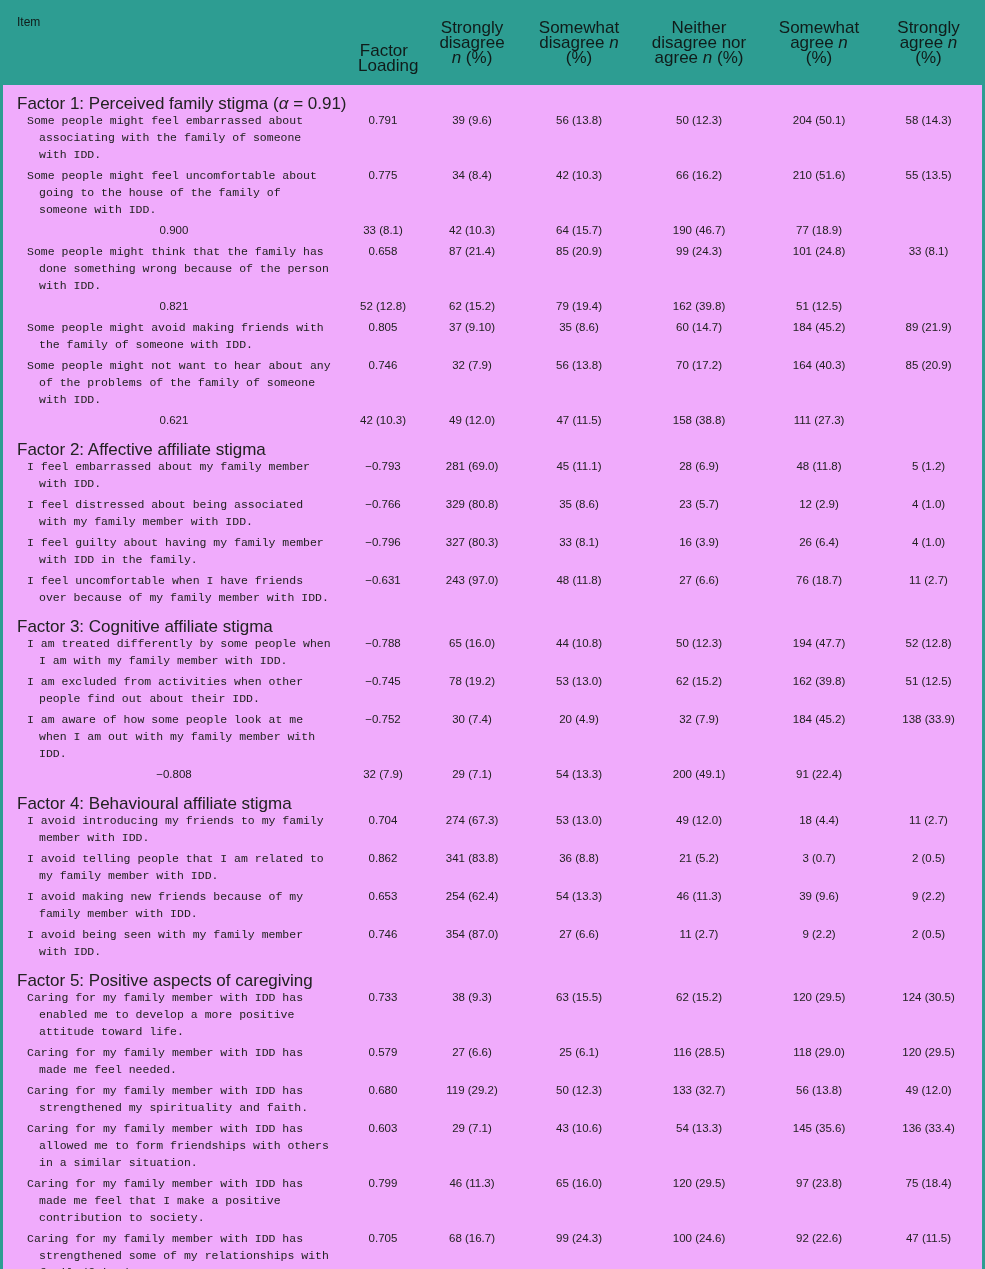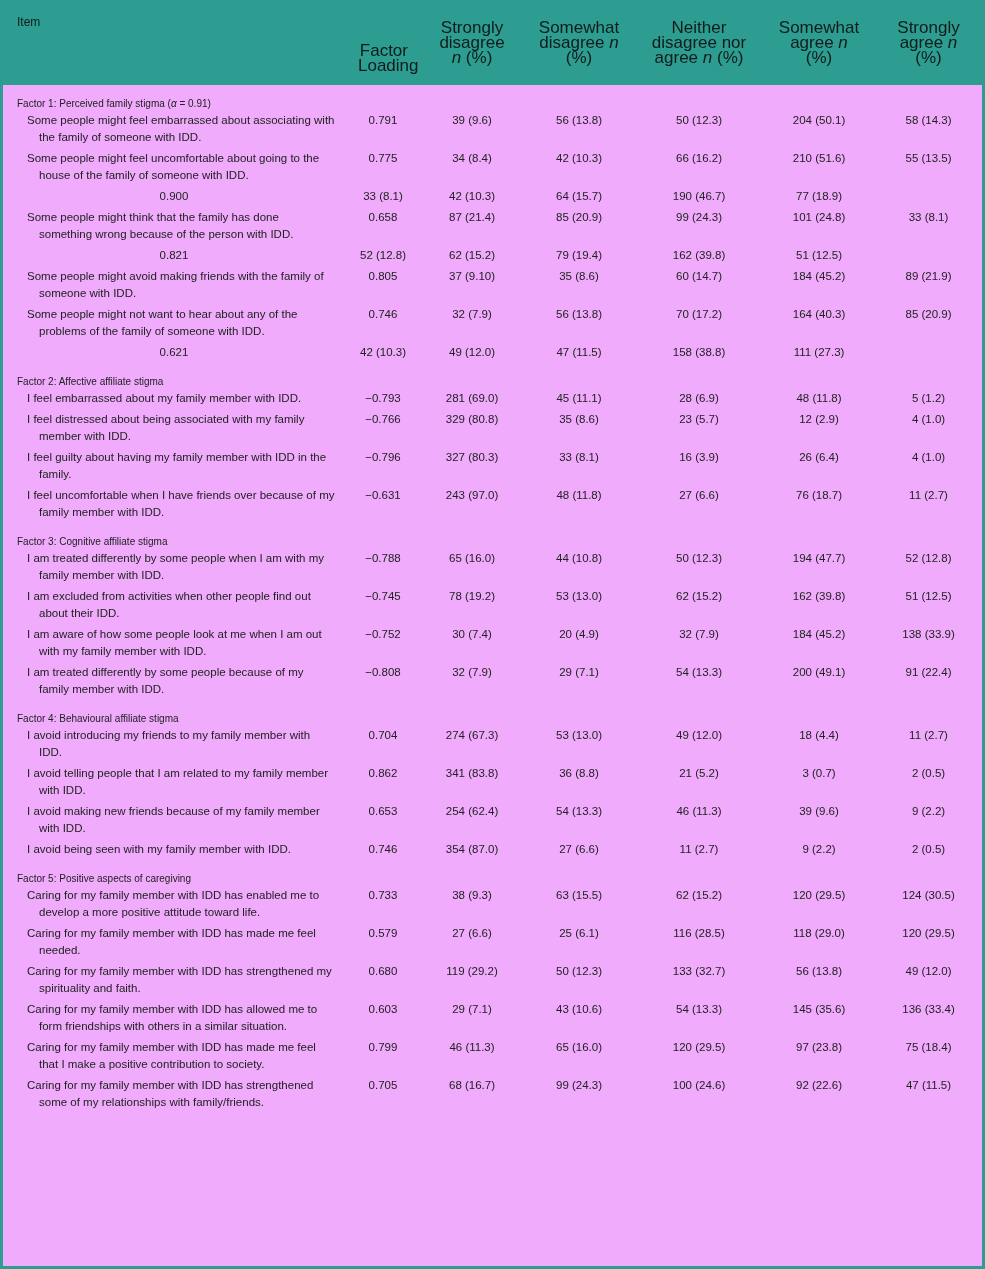--- a/index.html
+++ b/index.html
@@ -42,36 +42,37 @@
     text-align: left;
     align-self: start;
     padding: 8px 8px 0 14px;
     font-size: 12px;
   }
   .th-loading { align-self: end; padding-bottom: 4px; text-align: right; }
   .tbody { padding: 8px 0 10px 0; flex: 1; }
   .section { margin-top: 12px; }
   .section:first-child { margin-top: 2px; }
   .section-title {
-    font-size: 10px;
+    font-size: 17px;
     line-height: 17px;
     padding-left: 14px;
     color: #222222;
   }
   .section-title i { font-style: italic; }
   .row { margin-bottom: 4px; }
   .cell {
     font-size: 11.5px;
     line-height: 17px;
     color: #222222;
   }
   .cell.item {
     padding-left: 36px;
     text-indent: -12px;
     padding-right: 10px;
+    font-family: Liberation Mono, monospace;
   }
   .cell.num {
     text-align: center;
     padding: 0 4px;
     white-space: nowrap;
   }
 </style>
 </head>
 <body>
 
@@ -242,21 +243,20 @@
     <div class="cell item">I am aware of how some people look at me when I am out with my family member with IDD.</div>
     <div class="cell num">−0.752</div>
     <div class="cell num">30 (7.4)</div>
     <div class="cell num">20 (4.9)</div>
     <div class="cell num">32 (7.9)</div>
     <div class="cell num">184 (45.2)</div>
     <div class="cell num">138 (33.9)</div>
   </div>
 
   <div class="row grid">
-    <div class="cell item">I am treated differently by some people because of my family member with IDD.</div>
     <div class="cell num">−0.808</div>
     <div class="cell num">32 (7.9)</div>
     <div class="cell num">29 (7.1)</div>
     <div class="cell num">54 (13.3)</div>
     <div class="cell num">200 (49.1)</div>
     <div class="cell num">91 (22.4)</div>
   </div>
 </div>
   </div>
 

